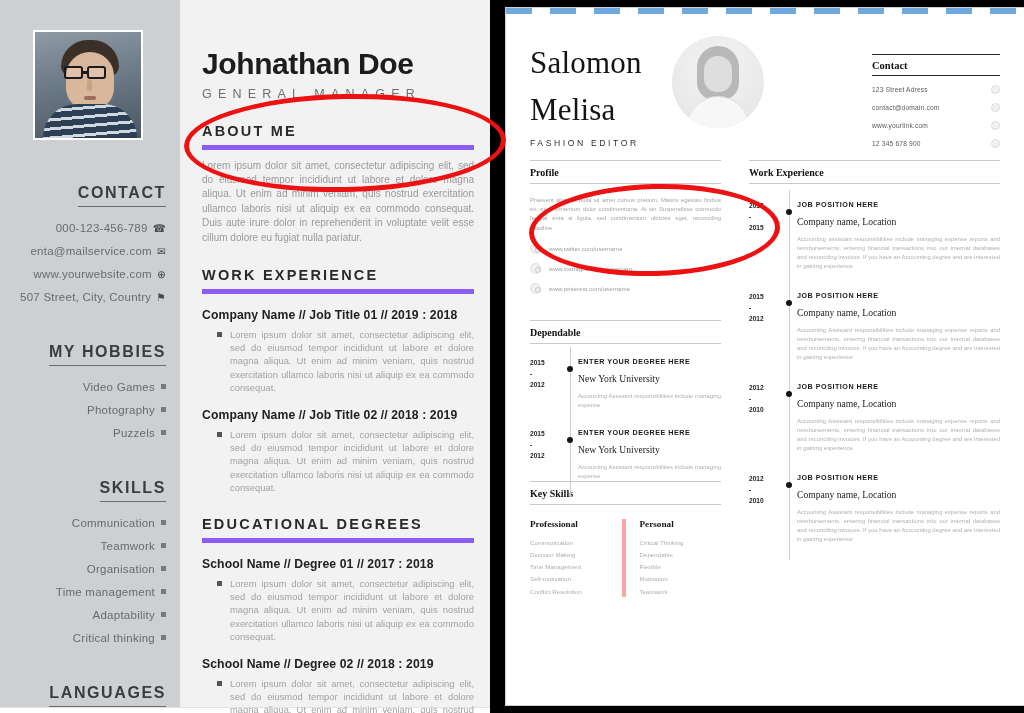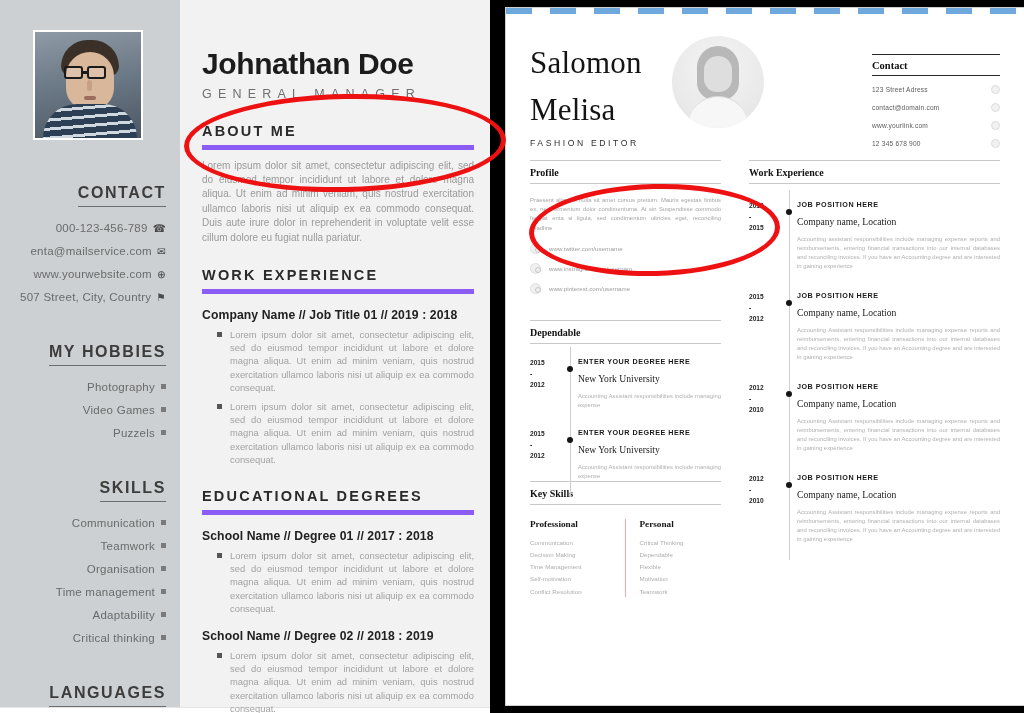--- a/index.html
+++ b/index.html
@@ -119,21 +119,21 @@
   .tl-rail .dot { position:absolute; left:3.2px; top:9px; width:6px; height:6px; background:#161616; border-radius:50%; }
   .tl-txt { flex:1; }
   .tl-pos { font-size:7.2px; font-weight:700; letter-spacing:.5px; color:#1a1a1a; }
   .tl-uni { font-family:"Liberation Serif", serif; font-size:9.6px; color:#1a1a1a; margin-top:7px; }
   .tl-desc { font-size:5.9px; line-height:9px; color:#b0b0b0; margin-top:8px; text-align:justify; }
 
   .ks-wrap { display:flex; margin-top:14px; }
   .ks-col { width:50%; }
   .ks-h { font-family:"Liberation Serif", serif; font-weight:700; font-size:9.2px; color:#141414; }
   .ks-i { font-size:6.2px; color:#aeaeae; line-height:10.2px; margin-top:2px; }
-  .ks-col.first { border-right:1px solid #fca5a5; padding-right:28px; }
+  .ks-col.first { border-right:4px solid #fca5a5; padding-right:28px; }
   .ks-col.second { padding-left:14px; }
 
   
   .ellipse { position:absolute; border:5px solid #ee1111; border-radius:50%;
     pointer-events:none; background:transparent; }
   #ell-1 { left:184px; top:94px; width:322px; height:98px; transform: rotate(-1.2deg); }
   #ell-2 { left:529px; top:184px; width:251px; height:92px; transform: rotate(-1.5deg); }
 </style>
 </head>
 <body>
@@ -154,22 +154,22 @@
         <div class="shirt"></div>
       </div>
 
       <div><span class="side-h top">CONTACT</span></div>
       <div class="side-line"><span>000-123-456-789</span><span class="ic">☎</span></div>
       <div class="side-line"><span>enta@mailservice.com</span><span class="ic">✉</span></div>
       <div class="side-line"><span>www.yourwebsite.com</span><span class="ic">⊕</span></div>
       <div class="side-line"><span>507 Street, City, Country</span><span class="ic">⚑</span></div>
 
       <div><span class="side-h">MY HOBBIES</span></div>
+      <div class="side-line"><span>Video Games</span><span class="sq"></span></div>
       <div class="side-line"><span>Photography</span><span class="sq"></span></div>
-      <div class="side-line"><span>Video Games</span><span class="sq"></span></div>
       <div class="side-line"><span>Puzzels</span><span class="sq"></span></div>
 
       <div><span class="side-h">SKILLS</span></div>
       <div class="side-line"><span>Communication</span><span class="sq"></span></div>
       <div class="side-line"><span>Teamwork</span><span class="sq"></span></div>
       <div class="side-line"><span>Organisation</span><span class="sq"></span></div>
       <div class="side-line"><span>Time management</span><span class="sq"></span></div>
       <div class="side-line"><span>Adaptability</span><span class="sq"></span></div>
       <div class="side-line"><span>Critical thinking</span><span class="sq"></span></div>
 
@@ -182,20 +182,21 @@
       <div class="role">GENERAL MANAGER</div>
 
       <div class="sec-h">ABOUT ME</div>
       <div class="about-p">Lorem ipsum dolor sit amet, consectetur adipiscing elit, sed do eiusmod tempor incididunt ut labore et dolore magna aliqua. Ut enim ad minim veniam, quis nostrud exercitation ullamco laboris nisi ut aliquip ex ea commodo consequat. Duis aute irure dolor in reprehenderit in voluptate velit esse cillum dolore eu fugiat nulla pariatur.</div>
 
       <div class="sec-h">WORK EXPERIENCE</div>
       <div class="entry-t">Company Name // Job Title 01 // 2019 : 2018</div>
       <ul class="bullets">
           <li>Lorem ipsum dolor sit amet, consectetur adipiscing elit, sed do eiusmod tempor incididunt ut labore et dolore magna aliqua. Ut enim ad minim veniam, quis nostrud exercitation ullamco laboris nisi ut aliquip ex ea commodo consequat.</li>
         </ul>
+      <div class="entry-t">Company Name // Job Title 02 // 2018 : 2019</div>
       <ul class="bullets">
           <li>Lorem ipsum dolor sit amet, consectetur adipiscing elit, sed do eiusmod tempor incididunt ut labore et dolore magna aliqua. Ut enim ad minim veniam, quis nostrud exercitation ullamco laboris nisi ut aliquip ex ea commodo consequat.</li>
         </ul>
 
       <div class="sec-h">EDUCATIONAL DEGREES</div>
       <div class="entry-t">School Name // Degree 01 // 2017 : 2018</div>
       <ul class="bullets">
           <li>Lorem ipsum dolor sit amet, consectetur adipiscing elit, sed do eiusmod tempor incididunt ut labore et dolore magna aliqua. Ut enim ad minim veniam, quis nostrud exercitation ullamco laboris nisi ut aliquip ex ea commodo consequat.</li>
         </ul>
       <div class="entry-t">School Name // Degree 02 // 2018 : 2019</div>

